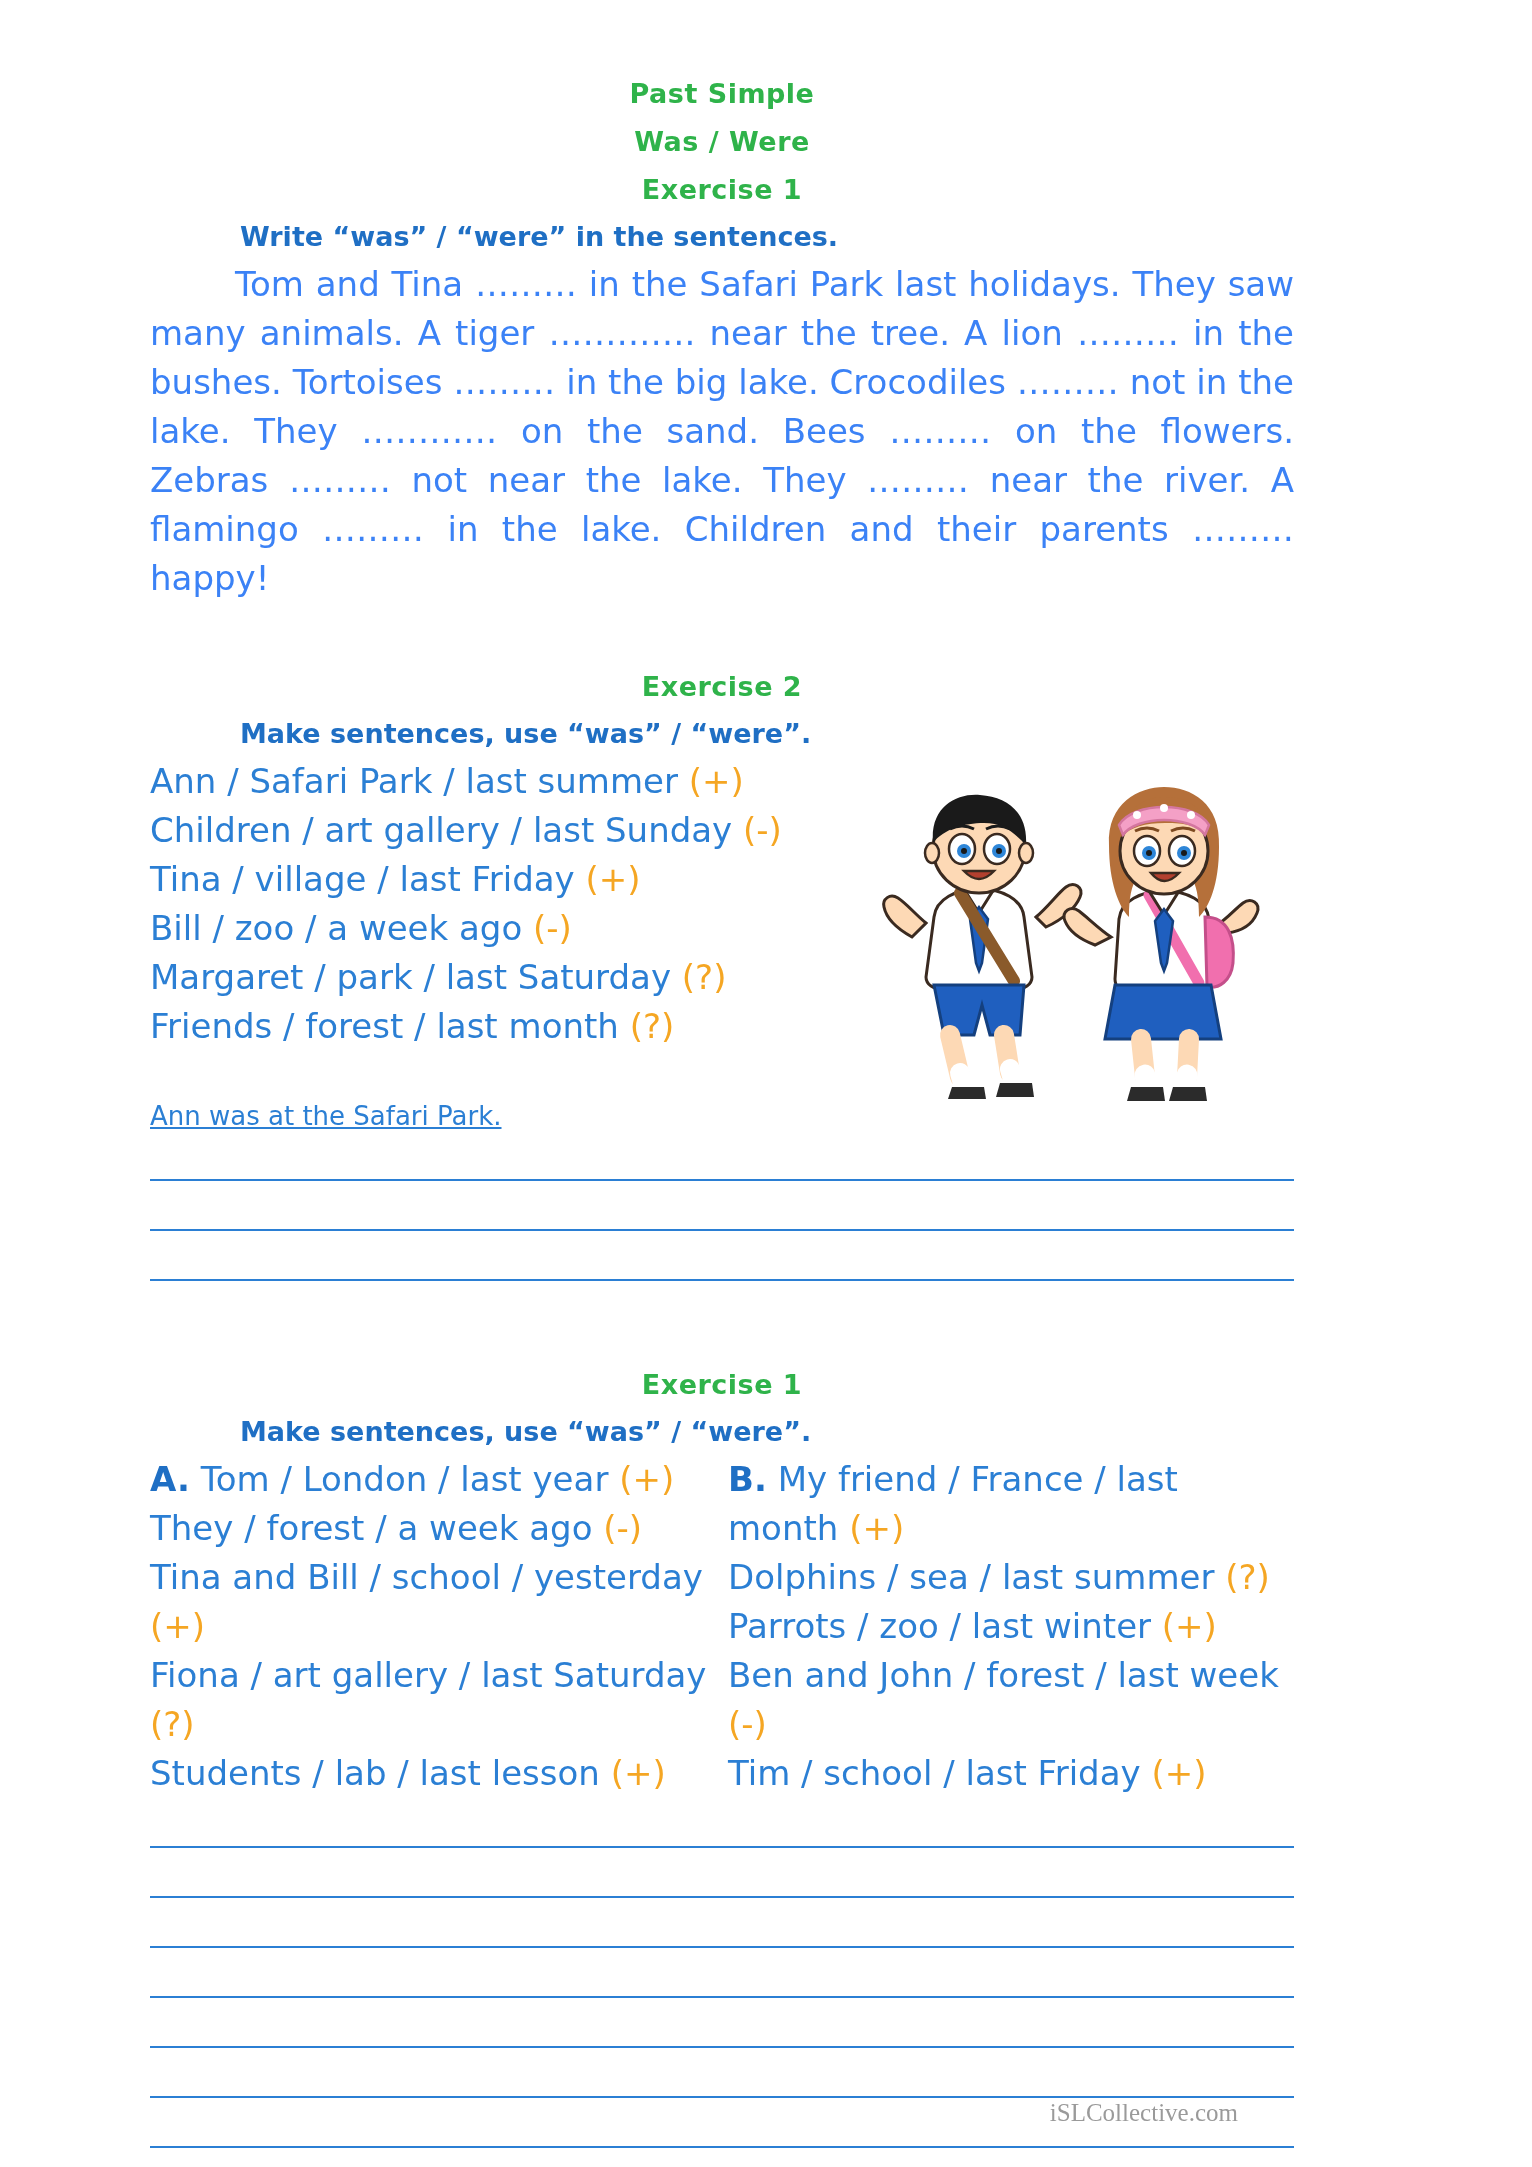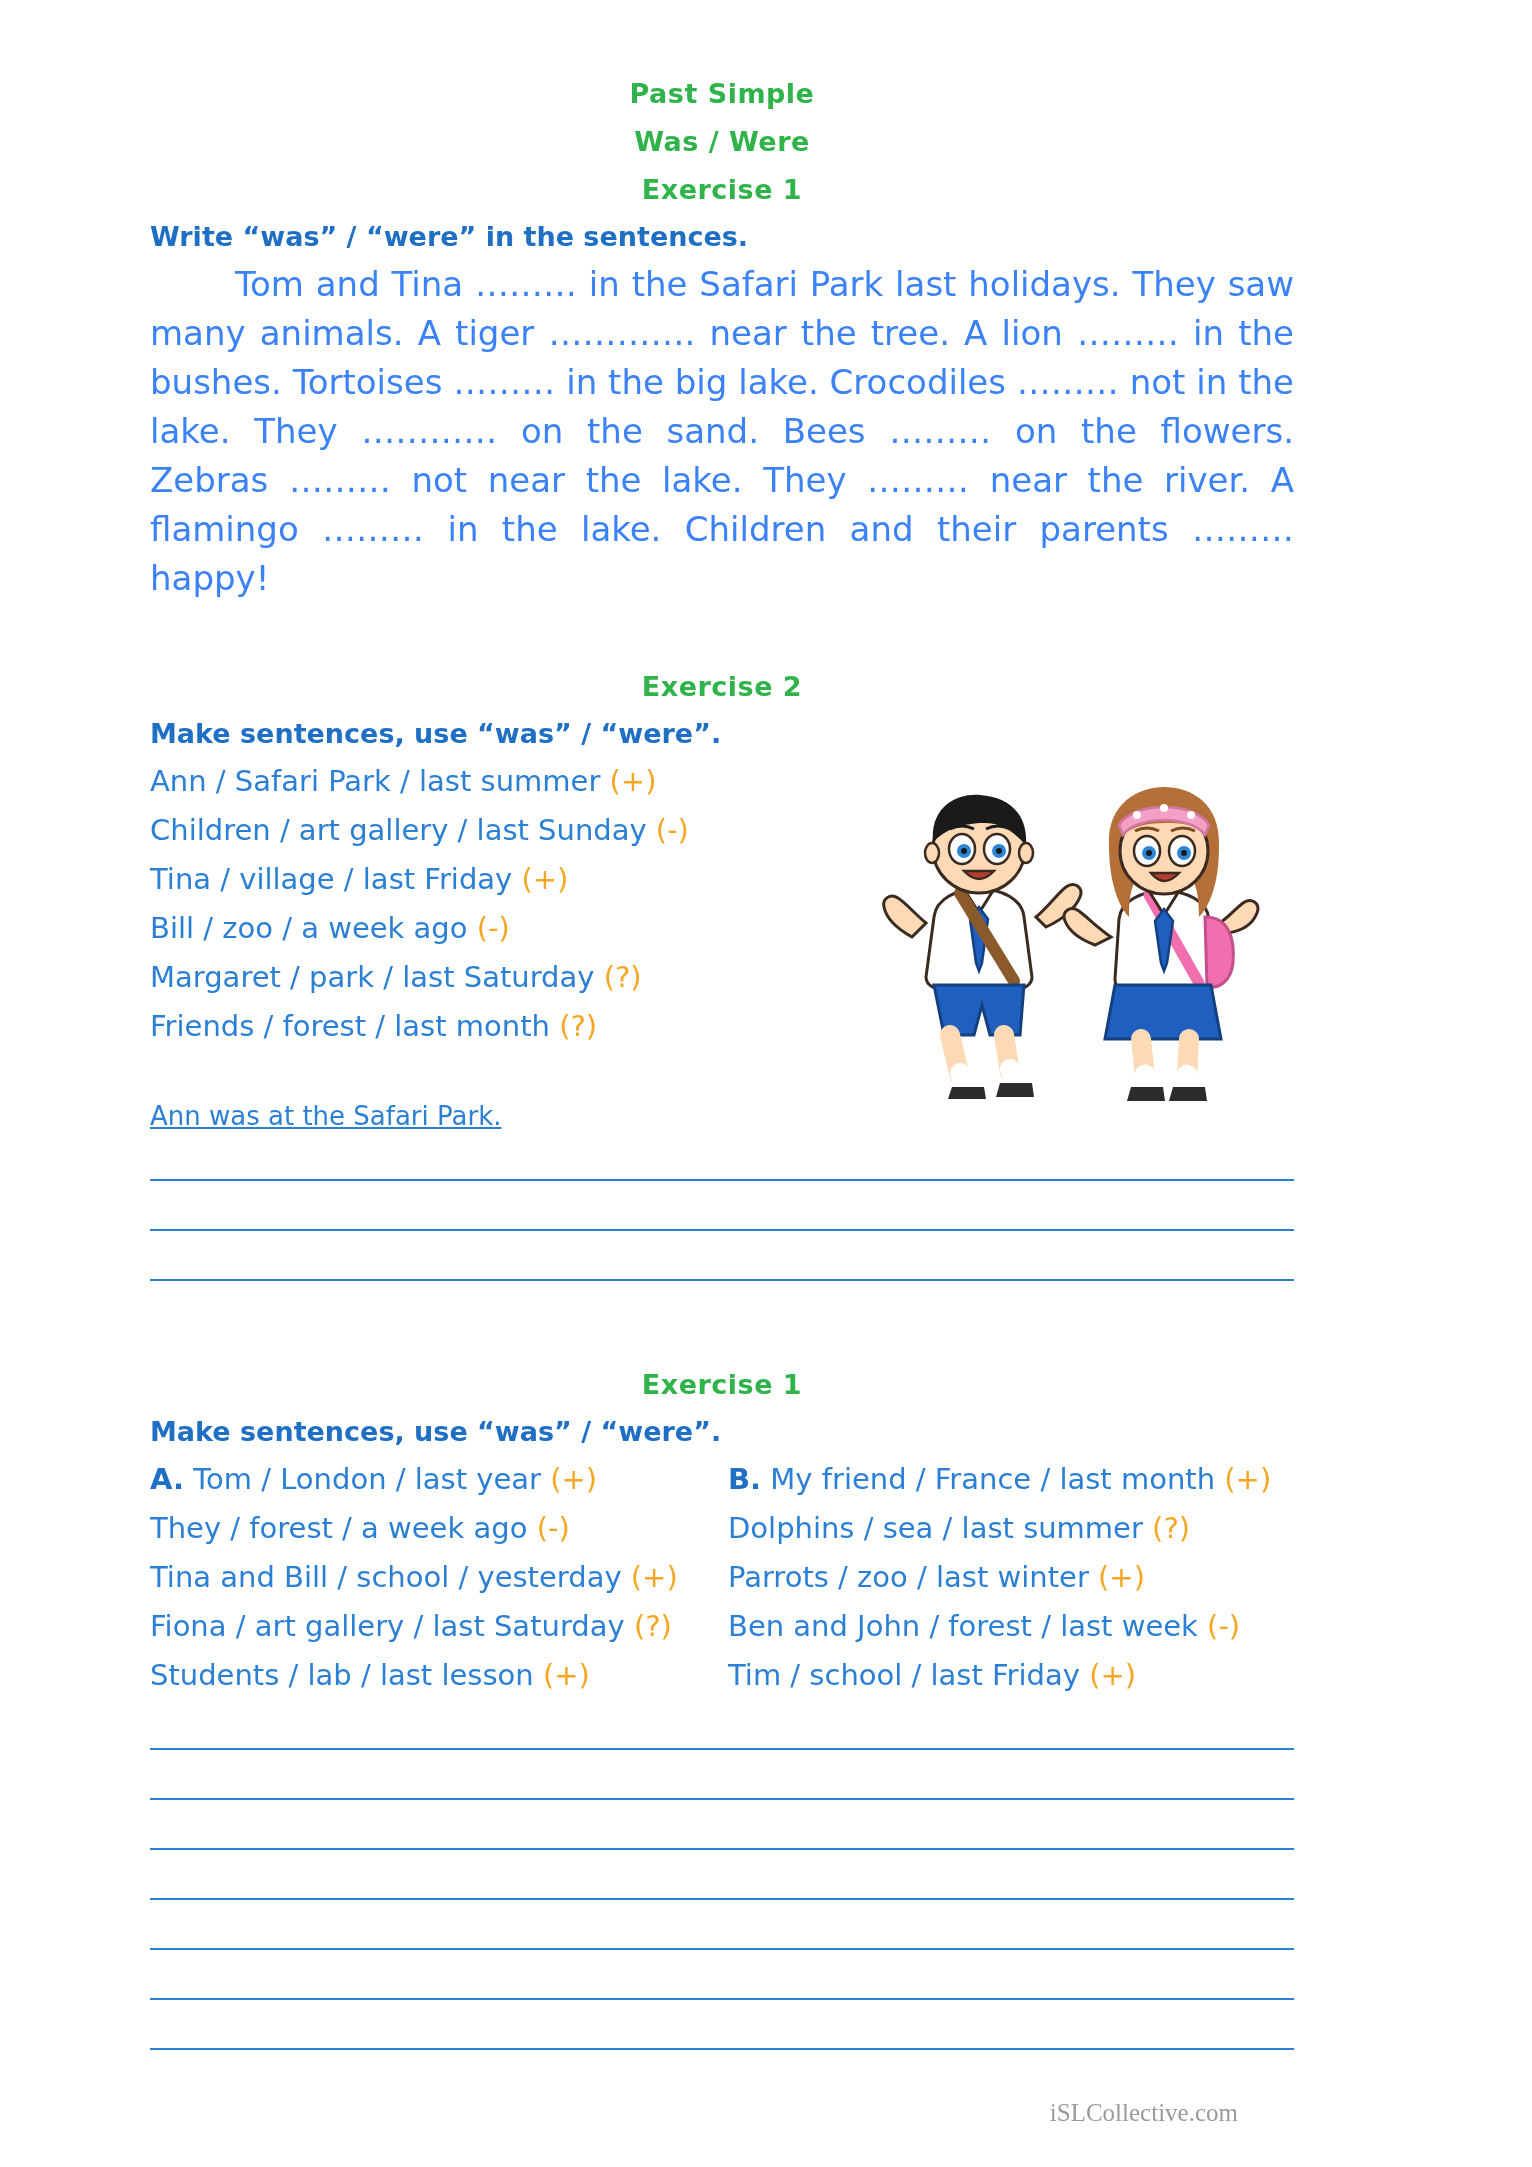--- a/index.html
+++ b/index.html
@@ -28,33 +28,34 @@
     color: #2fb34a;
     font-weight: bold;
     font-size: 27px;
     letter-spacing: 0.5px;
     line-height: 48px;
   }
   .instruction {
     color: #1f6fc4;
     font-weight: bold;
     font-size: 27px;
+    margin-left: 90px;
     line-height: 46px;
   }
   .body-text {
     color: #3b82f6;
     font-size: 34px;
     line-height: 49px;
     text-align: justify;
   }
   .body-text .indent { display: inline-block; width: 85px; }
 
   .ex-list {
     color: #2b7fd4;
-    font-size: 29px;
+    font-size: 34px;
     line-height: 49px;
   }
   .sign-plus { color: #f5a623; }
   .letter-label { font-weight: bold; color: #1f6fc4; }
 
   .sample {
     color: #2b7fd4;
     font-size: 26px;
     text-decoration: underline;
     margin-top: 50px;

